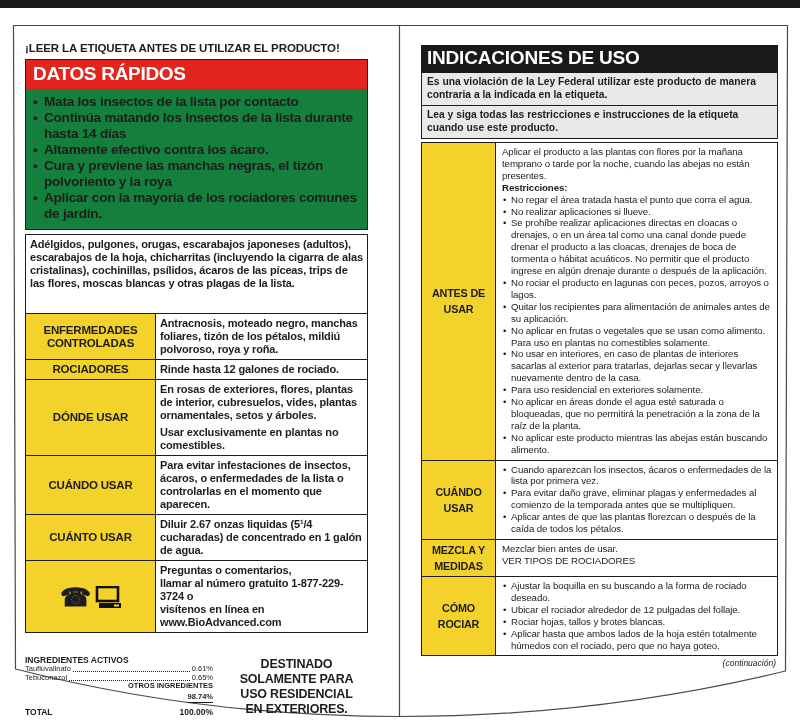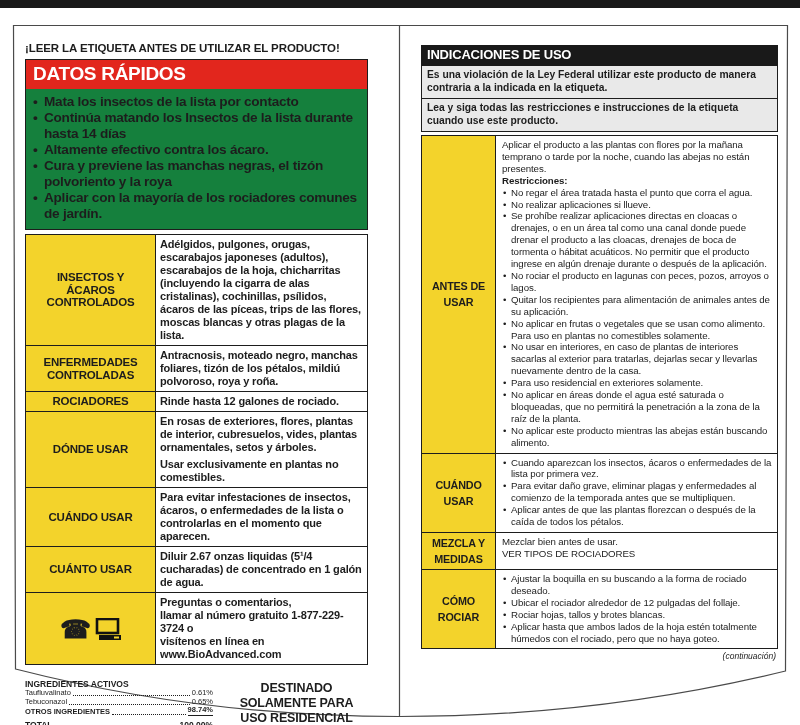--- a/index.html
+++ b/index.html
@@ -26,33 +26,33 @@
   .qlabel { width:130px; flex:none; background:var(--yellow); border-right:1.5px solid #1d1d1d;
             display:flex; align-items:center; justify-content:center; text-align:center;
             font-weight:bold; font-size:11.5px; line-height:12.5px; letter-spacing:-0.2px; padding:2px 12px; }
   .qcontent { flex:1; padding:3px 4px; font-size:11px; line-height:13px; letter-spacing:-0.15px;font-weight:bold; }
   .r1 .qcontent{min-height:78px}.r2 .qcontent{min-height:30px}.r3 .qcontent{min-height:16px}
   .r4 .qcontent{min-height:66px}.r5 .qcontent{min-height:56px}.r6 .qcontent{min-height:30px}.r7 .qcontent{min-height:38px}
   .para2 { margin-top:4px; }
   .contact-icons { display:flex; align-items:flex-end; gap:4px; }
   .phone-glyph { font-size:25px; line-height:22px; }
 
-  .bottom-row { display:flex; margin-top:14px; }
+  .bottom-row { display:flex; margin-top:22px; }
   .ingredients { width:188px; }
   .ing-title { font-weight:bold; font-size:8.5px; line-height:10px; }
   .ing-row { display:flex; align-items:flex-end; font-size:7.5px; line-height:8.5px; }
-  .ing-row.bold { font-weight:bold; }
+  .ing-row.bold { font-weight:bold;flex-direction:column; }
   .dots { flex:1; border-bottom:1px dotted #1d1d1d; margin:0 2px 1.5px 2px; }
   .ing-sum { border-bottom:1px solid #1d1d1d; padding-bottom:0.5px; }
   .total-row { display:flex; justify-content:space-between; font-weight:bold; font-size:8.5px; margin-top:4px; }
   .destinado { flex:1; margin-top:2px; padding:0 6px 0 18px; text-align:center;
                font-weight:bold; font-size:12.5px; line-height:15px; letter-spacing:-0.2px; }
 
   
-  .ind-title { background:#191919; color:#fff; font-weight:bold; font-size:13px; letter-spacing:-0.2px; padding:2px 6px 4px; }
+  .ind-title { background:#191919; color:#fff; font-weight:bold; font-size:19px; letter-spacing:-0.2px; padding:2px 6px 4px; }
   .graybox { background:#e9e9e9; border:1.5px solid #1d1d1d; border-top:none;
              font-weight:bold; font-size:10.3px; line-height:12.5px; padding:3px 5px 4px; }
   .sections { border:1.5px solid #1d1d1d; margin-top:3px; }
   .srow { display:flex; border-top:1.5px solid #1d1d1d; }
   .srow:first-child { border-top:none; }
   .slabel { width:74px; flex:none; background:var(--yellow); border-right:1.5px solid #1d1d1d;
             display:flex; align-items:center; justify-content:center; text-align:center;
             font-weight:bold; font-size:10.8px; line-height:16px; padding:2px 4px; letter-spacing:-0.2px; }
   .scontent { flex:1; padding:3px 4px 4px 6px; font-size:9.7px; line-height:11.9px; letter-spacing:-0.1px; }
   .sa .scontent{min-height:316px}.sb .scontent{min-height:77px}.sc .scontent{min-height:29px}.sd .scontent{min-height:52px}
@@ -81,21 +81,20 @@
           <div class="qf-bullet">Mata los insectos de la lista por contacto</div>
           <div class="qf-bullet">Continúa matando los Insectos de la lista durante hasta 14 días</div>
           <div class="qf-bullet">Altamente efectivo contra los ácaro.</div>
           <div class="qf-bullet">Cura y previene las manchas negras, el tizón polvoriento y la roya</div>
           <div class="qf-bullet">Aplicar con la mayoría de los rociadores comunes de jardín.</div>
         </div>
     </div>
 
     <div class="qtable">
       <div class="qrow r1">
-        <div class="qlabel">INSECTOS Y ÁCAROS CONTROLADOS</div>
         <div class="qcontent">Adélgidos, pulgones, orugas, escarabajos japoneses (adultos), escarabajos de la hoja, chicharritas (incluyendo la cigarra de alas cristalinas), cochinillas, psílidos, ácaros de las píceas, trips de las flores, moscas blancas y otras plagas de la lista.</div>
       </div>
       <div class="qrow r2">
         <div class="qlabel">ENFERMEDADES CONTROLADAS</div>
         <div class="qcontent">Antracnosis, moteado negro, manchas foliares, tizón de los pétalos, mildiú polvoroso, roya y roña.</div>
       </div>
       <div class="qrow r3">
         <div class="qlabel">ROCIADORES</div>
         <div class="qcontent">Rinde hasta 12 galones de rociado.</div>
       </div>

